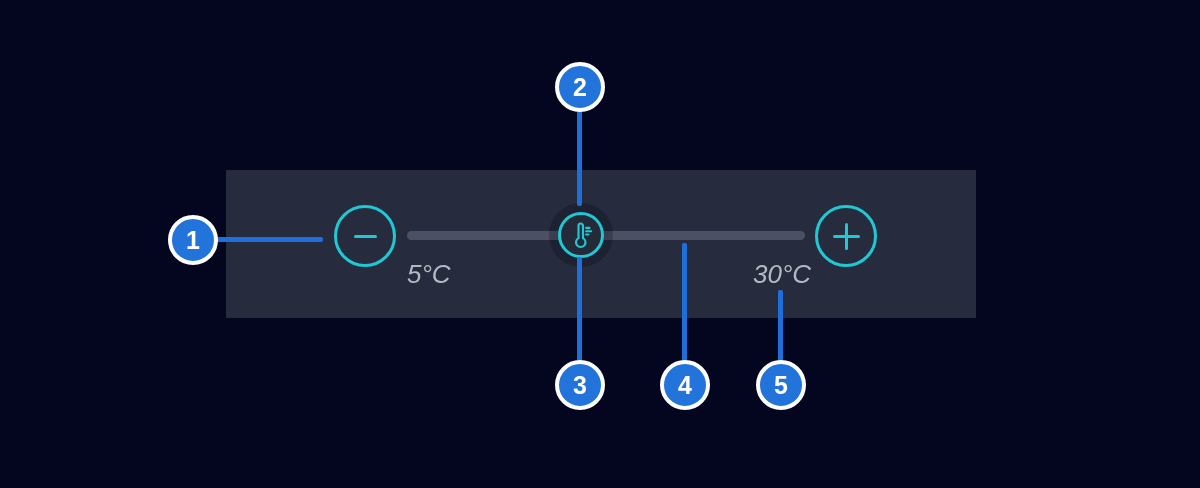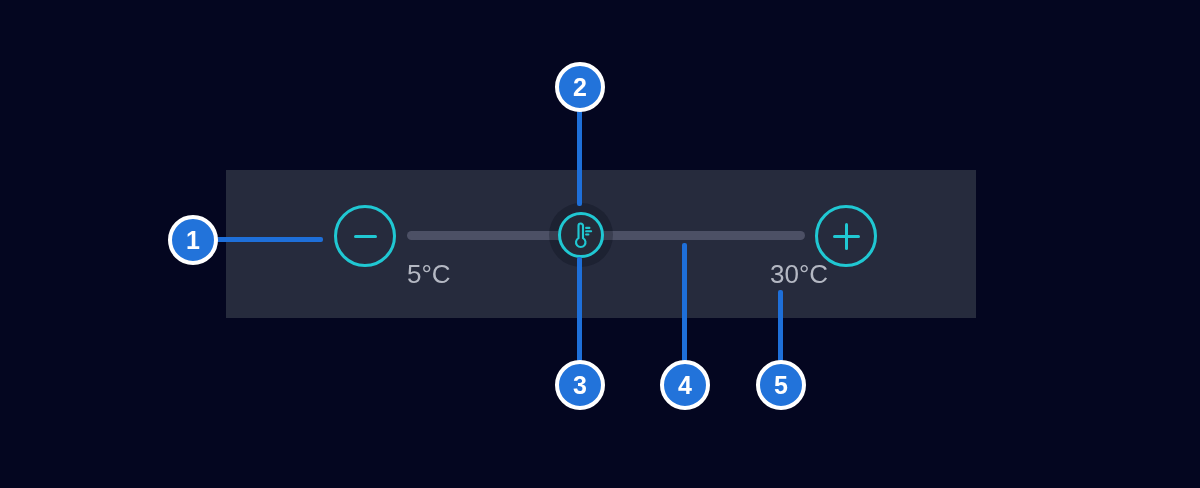--- a/index.html
+++ b/index.html
@@ -16,20 +16,21 @@
     background: #040620;
   }
 
   
   .panel {
     position: absolute;
     left: 226px; top: 170px;
     width: 750px; height: 148px;
     background: #262b3d;
     z-index: 1;
+    font-style: italic;
   }
   .circle-btn {
     position: absolute;
     width: 62px; height: 62px;
     border-radius: 50%;
     border: 3px solid #20c8d3;
     background: transparent;
     cursor: pointer;
     display: flex; align-items: center; justify-content: center;
     padding: 0;
@@ -73,21 +74,21 @@
 
   .range-label {
     position: absolute;
     top: 90px;
     font-size: 26px;
     line-height: 28px;
     color: #b4b8c3;
     white-space: nowrap;
   }
   .label-min { left: 181px; }
-  .label-max { left: 544px; }
+  .label-max { left: 527px; }
 
   
   .callout-line {
     position: absolute;
     background: #1e6fd9;
     border-radius: 2px;
     z-index: 2;
   }
   .line-1 { left: 215px; top: 237px; width: 108px; height: 5px; }
   .line-2 { left: 577px; top: 108px; width: 5px; height: 98px; }

